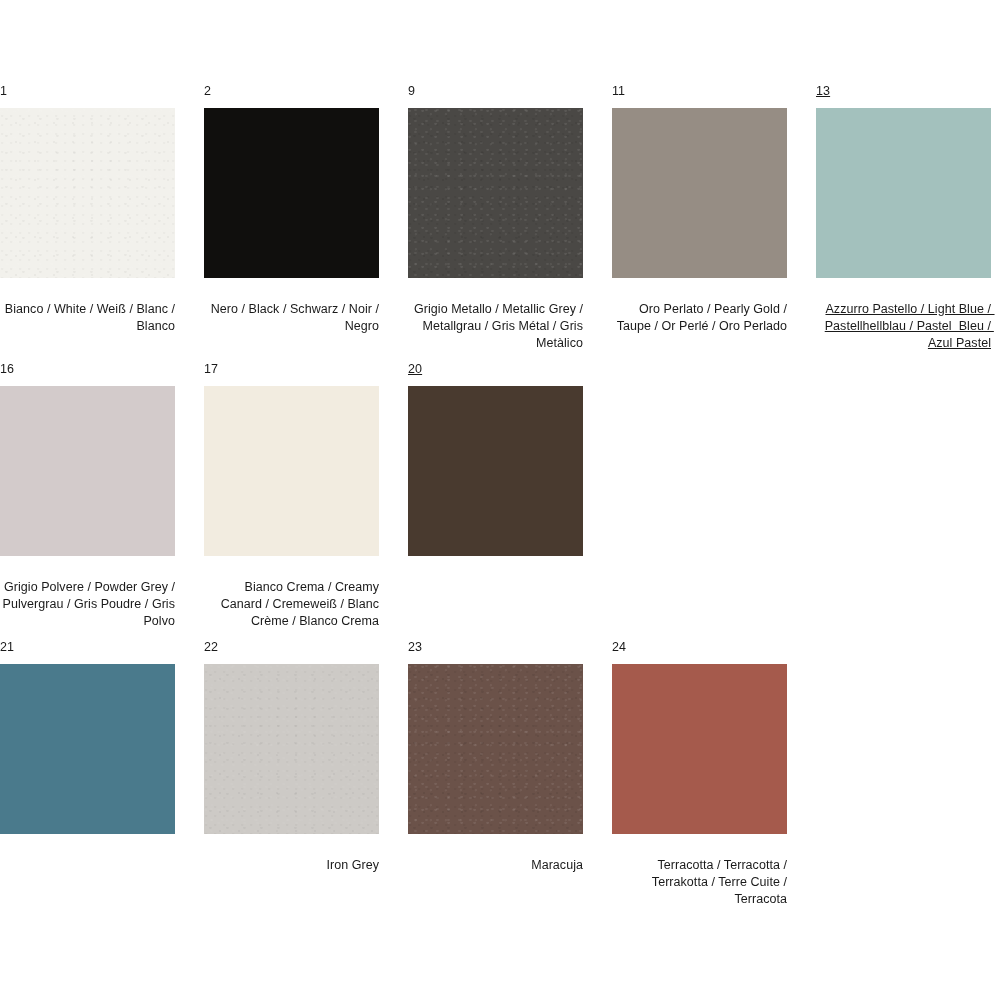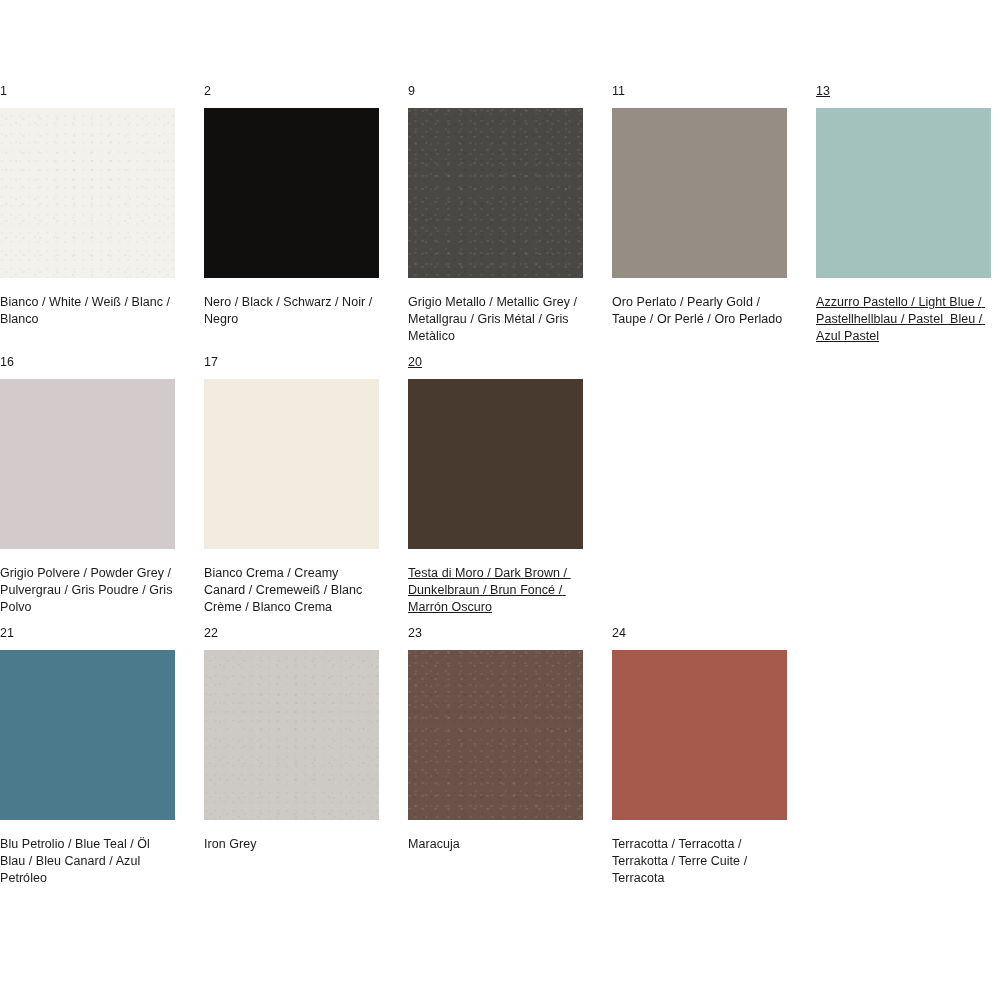--- a/index.html
+++ b/index.html
@@ -69,23 +69,24 @@
     background-size: 13px 13px, 17px 17px, 11px 11px, 19px 19px, 15px 15px, 9px 9px;
   }
   .swatch-chip.grain-soft::after {
     opacity: 0.55;
   }
 
   .swatch-label {
     font-size: 12.5px;
     line-height: 17px;
     color: #1a1a1a;
-    margin-top: 16px;
+    margin-top: 23px;
     white-space: pre-wrap;
     letter-spacing: 0.05px;
+    text-align: right;
   }
 
   .row-gap {
     height: 10px;
   }
 </style>
 </head>
 <body style="background: rgb(255, 255, 255); color: rgb(26, 26, 26);">
 
 <div id="swatch-grid">
@@ -127,31 +128,29 @@
       <div class="swatch-label">Grigio Polvere / Powder Grey / Pulvergrau / Gris Poudre / Gris Polvo</div>
     </div>
     <div class="swatch-cell">
       <div class="swatch-code">17</div>
       <div class="swatch-chip" style="background-color: rgb(242, 236, 224);"></div>
       <div class="swatch-label">Bianco Crema / Creamy Canard / Cremeweiß / Blanc Crème / Blanco Crema</div>
     </div>
     <div class="swatch-cell">
       <div class="swatch-code">20</div>
       <div class="swatch-chip" style="background-color: rgb(73, 58, 47);"></div>
-      <div class="swatch-label">Testa di Moro / Dark Brown / Dunkelbraun / Brun Foncé / Marrón Oscuro</div>
     </div>
   </div>
 
   <div class="row-gap"></div>
 
   <div class="swatch-row">
     <div class="swatch-cell">
       <div class="swatch-code">21</div>
       <div class="swatch-chip" style="background-color: rgb(74, 122, 140);"></div>
-      <div class="swatch-label">Blu Petrolio / Blue Teal / Öl Blau / Bleu Canard / Azul Petróleo</div>
     </div>
     <div class="swatch-cell">
       <div class="swatch-code">22</div>
       <div class="swatch-chip grain grain-soft" style="background-color: rgb(205, 202, 198);"></div>
       <div class="swatch-label">Iron Grey</div>
     </div>
     <div class="swatch-cell">
       <div class="swatch-code">23</div>
       <div class="swatch-chip grain" style="background-color: rgb(107, 82, 73);"></div>
       <div class="swatch-label">Maracuja</div>

